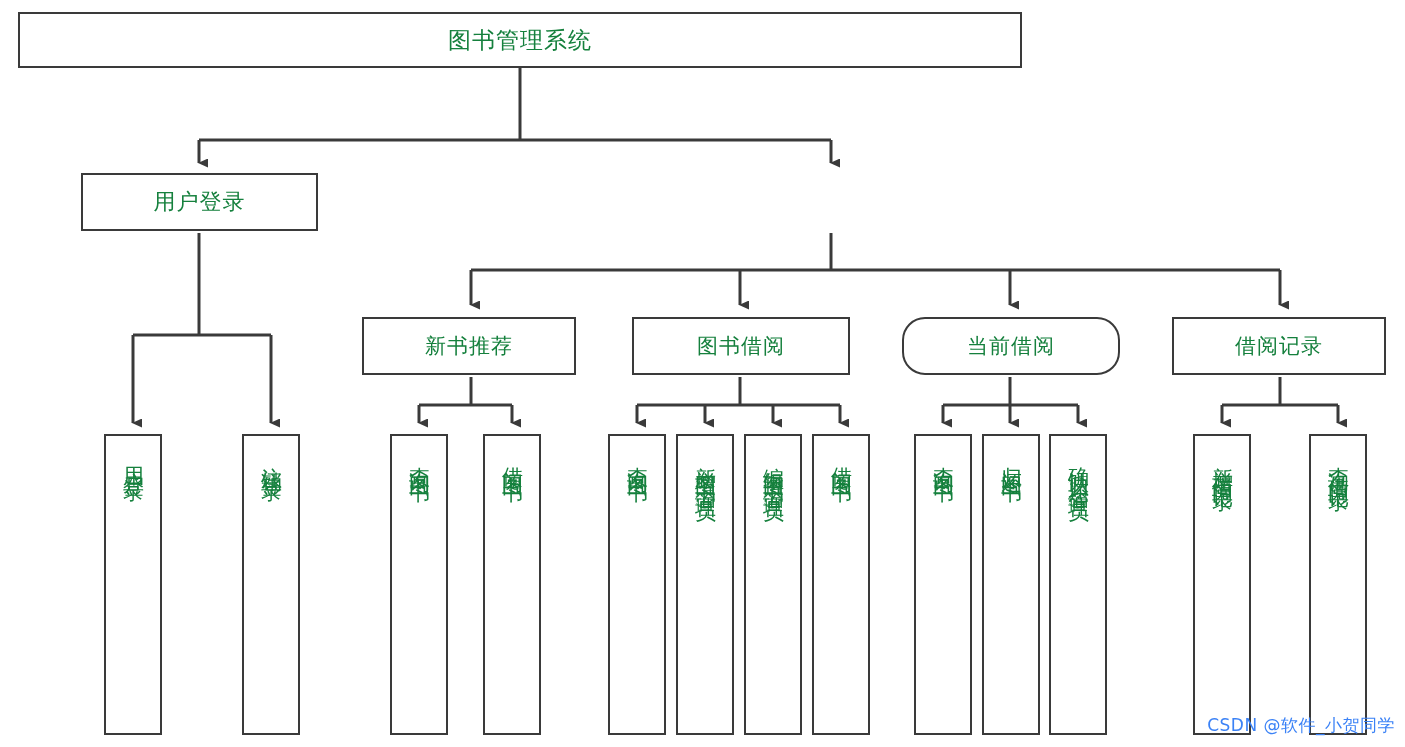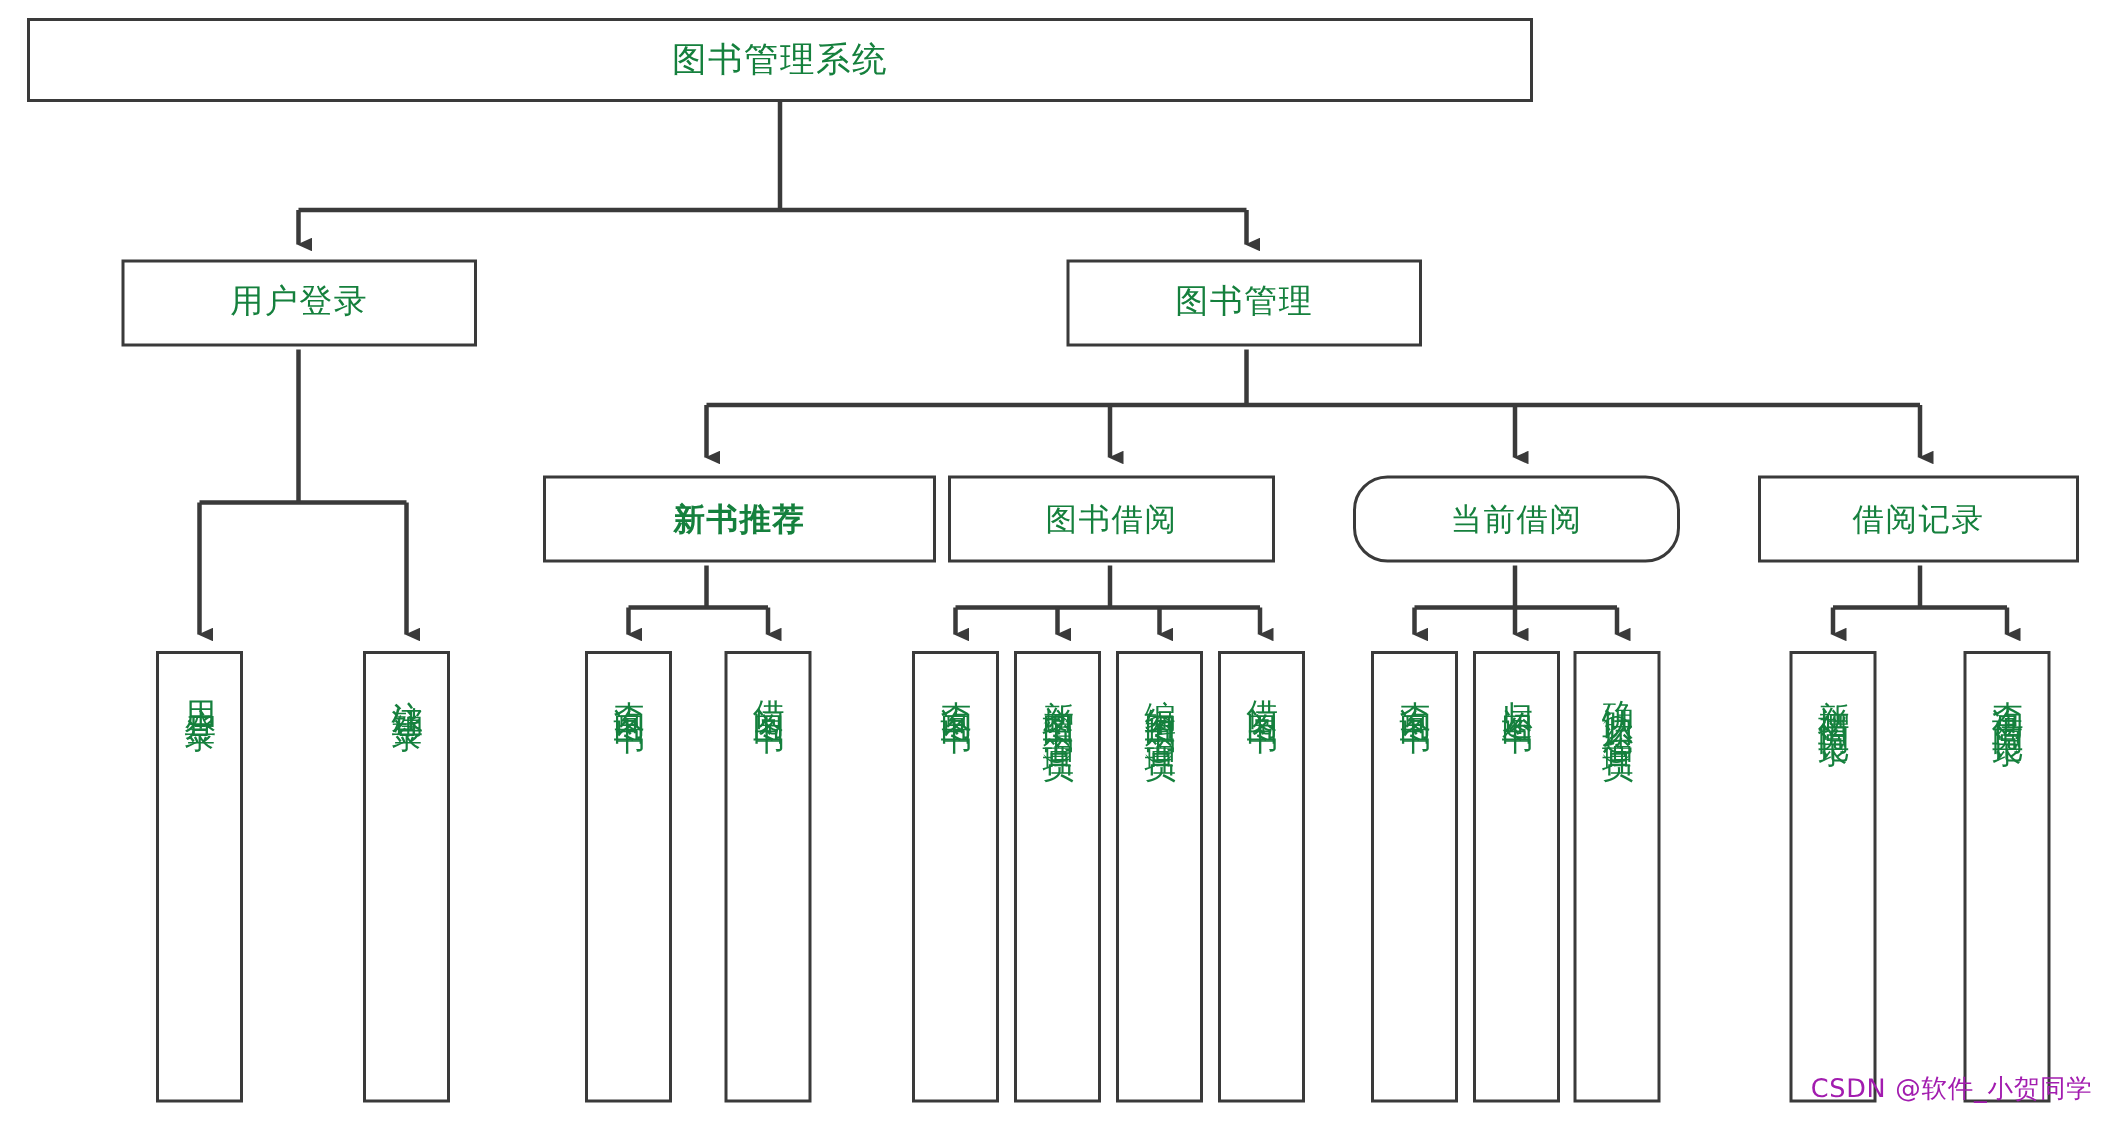--- a/index.html
+++ b/index.html
@@ -57,21 +57,21 @@
   .node.leaf .node-label {
     writing-mode: vertical-rl;
     text-orientation: upright;
     font-size: 21px;
     letter-spacing: 5px;
     line-height: 1;
     white-space: normal;
   }
   .watermark {
     position: absolute;
-    color: #a21caf;
+    color: #3b82f6;
     font-size: 17px;
     white-space: nowrap;
     z-index: 5;
     letter-spacing: 0.5px;
   }
 </style>
 </head>
 <body>
 
 <div id="diagram-root">
@@ -126,25 +126,22 @@
     </g>
   </svg>
 
   <div class="node root" style="left:18px; top:12px; width:1004px; height:56px;">
     <span class="node-label">图书管理系统</span>
   </div>
 
   <div class="node level2" style="left:81px; top:173px; width:237px; height:58px;">
     <span class="node-label">用户登录</span>
   </div>
-  <div class="node level2" style="left:711px; top:173px; width:237px; height:58px;">
-    <span class="node-label">图书管理</span>
-  </div>
 
-  <div class="node level3" style="left:362px; top:317px; width:262px; height:58px;font-weight:bold;">
+  <div class="node level3" style="left:362px; top:317px; width:214px; height:58px;">
     <span class="node-label">新书推荐</span>
   </div>
   <div class="node level3" style="left:632px; top:317px; width:218px; height:58px;">
     <span class="node-label">图书借阅</span>
   </div>
   <div class="node level3" style="left:902px; top:317px; width:218px; height:58px;border-radius:23px;">
     <span class="node-label">当前借阅</span>
   </div>
   <div class="node level3" style="left:1172px; top:317px; width:214px; height:58px;">
     <span class="node-label">借阅记录</span>

